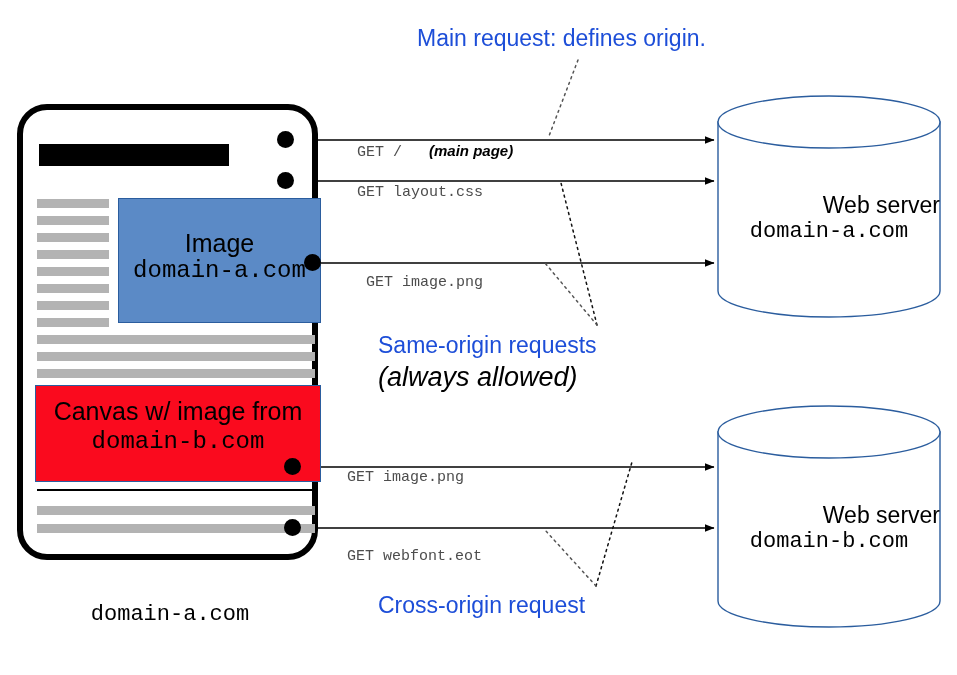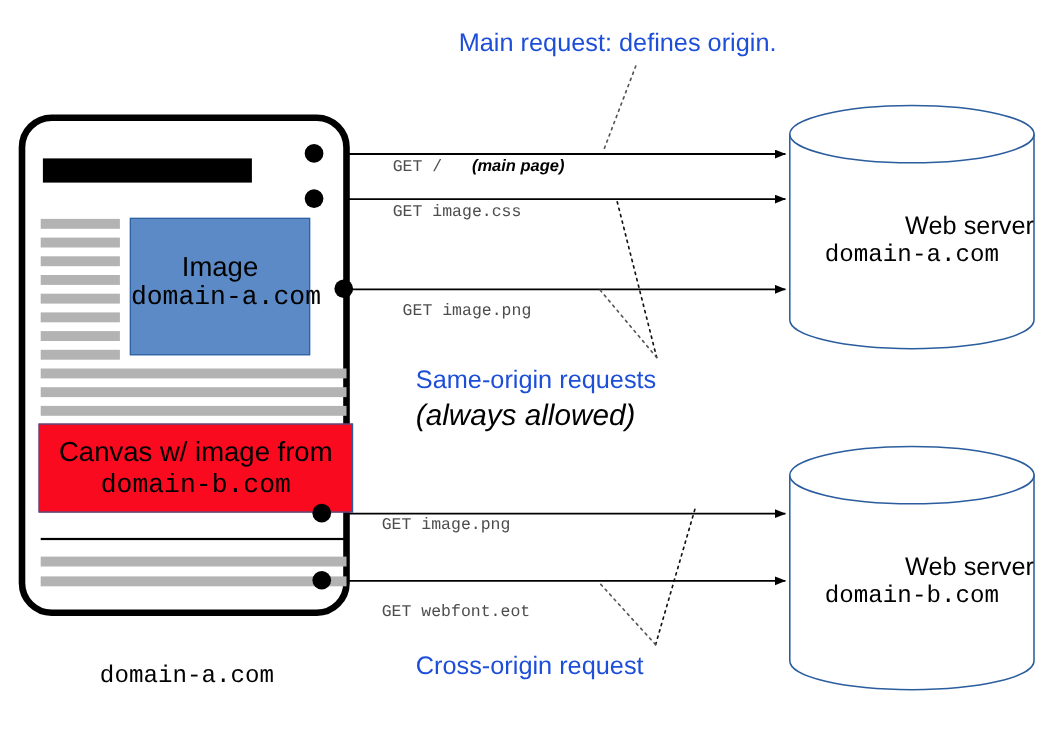--- a/index.html
+++ b/index.html
@@ -63,32 +63,32 @@
     position: absolute;
     left: 20px;
     width: 278px;
     height: 2px;
     background: #000000;
   }
   .img-block {
     position: absolute;
     left: 101px;
     top: 94px;
-    width: 164px;
+    width: 203px;
     height: 125px;
     background: #5b8ac6;
     border: 1px solid #2b5d9e;
     box-sizing: border-box;
   }
   .canvas-block {
     position: absolute;
     left: 18px;
     top: 281px;
     width: 286px;
-    height: 81px;
+    height: 97px;
     background: #fa0a1e;
     border: 1px solid #2b5d9e;
     box-sizing: border-box;
   }
   .blk-line1 {
     position: absolute;
     left: 0; right: 0;
     text-align: center;
     font-family: "Liberation Sans", sans-serif;
     font-size: 25px;
@@ -265,21 +265,21 @@
   </div>
 
   <div class="dot" style="left:277px; top:131px"></div>
   <div class="dot" style="left:277px; top:172px"></div>
   <div class="dot" style="left:304px; top:254px"></div>
   <div class="dot" style="left:284px; top:458px"></div>
   <div class="dot" style="left:284px; top:519px"></div>
 
   <div class="req-label" style="left:357px; top:118px"><span>GET /</span><span>   </span><span class="req-note">(main page)</span></div>
 
-  <div class="req-label" style="left:357px; top:160px">GET image.css</div>
+  <div class="req-label" style="left:357px; top:160px">GET layout.css</div>
 
   <div class="req-label" style="left:366px; top:250px">GET image.png</div>
 
   <div class="req-label" style="left:347px; top:445px">GET image.png</div>
 
   <div class="req-label" style="left:347px; top:524px">GET webfont.eot</div>
 
   <div class="srv-name" style="left:718px; top:192px; width:222px">Web server</div>
   <div class="srv-dom" style="left:718px; top:219px; width:222px">domain-a.com</div>
 

